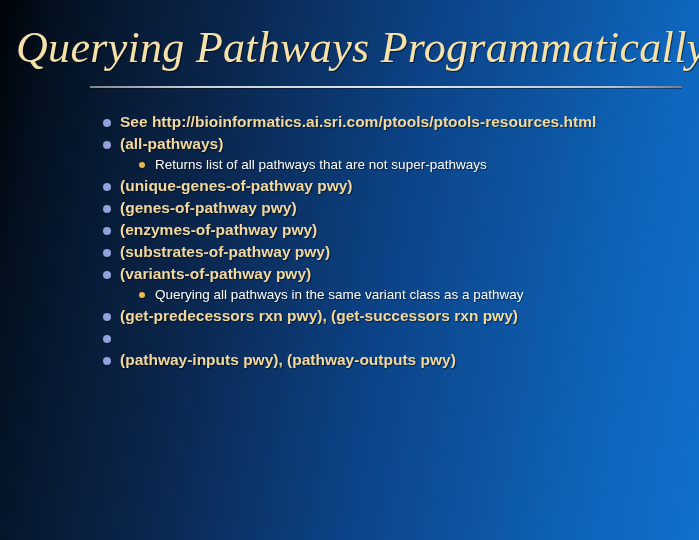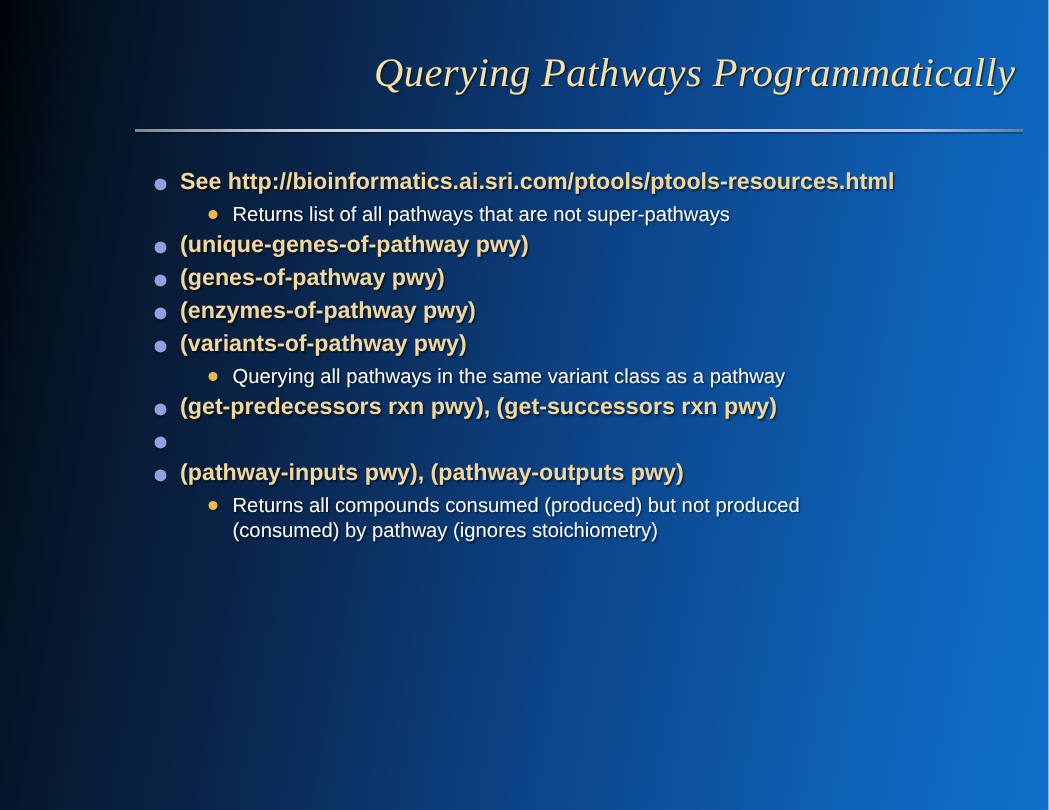--- a/index.html
+++ b/index.html
@@ -41,21 +41,21 @@
     width: 699px;
     height: 52px;
   }
   .slide-title {
     margin: 0;
     padding: 0 22px 0 16px;
     text-align: right;
     font-family: "Liberation Serif", "DejaVu Serif", serif;
     font-style: italic;
     font-weight: normal;
-    font-size: 27px;
+    font-size: 44px;
     line-height: 44px;
     letter-spacing: 0.3px;
     color: #f6e2a8;
     white-space: nowrap;
     text-shadow: 1px 1px 1px rgba(0,0,0,0.55);
   }
 
   .title-rule {
     position: absolute;
     left: 90px;
@@ -143,54 +143,58 @@
     <h1 class="slide-title">Querying Pathways Programmatically</h1>
   </div>
 
   <div class="title-rule"></div>
 
   <div class="body-list">
       <div class="item lvl1">
         <span class="bullet"></span>
         <span class="text">See http://bioinformatics.ai.sri.com/ptools/ptools-resources.html</span>
       </div>
+      <div class="item lvl1">
+        <span class="bullet"></span>
+        <span class="text">(all-pathways)</span>
+      </div>
       <div class="item lvl2">
         <span class="bullet"></span>
         <span class="text">Returns list of all pathways that are not super-pathways</span>
       </div>
       <div class="item lvl1">
         <span class="bullet"></span>
         <span class="text">(unique-genes-of-pathway pwy)</span>
       </div>
       <div class="item lvl1">
         <span class="bullet"></span>
         <span class="text">(genes-of-pathway pwy)</span>
       </div>
       <div class="item lvl1">
         <span class="bullet"></span>
         <span class="text">(enzymes-of-pathway pwy)</span>
       </div>
       <div class="item lvl1">
         <span class="bullet"></span>
+        <span class="text">(substrates-of-pathway pwy)</span>
+      </div>
+      <div class="item lvl1">
+        <span class="bullet"></span>
         <span class="text">(variants-of-pathway pwy)</span>
       </div>
       <div class="item lvl2">
         <span class="bullet"></span>
         <span class="text">Querying all pathways in the same variant class as a pathway</span>
       </div>
       <div class="item lvl1">
         <span class="bullet"></span>
         <span class="text">(get-predecessors rxn pwy), (get-successors rxn pwy)</span>
       </div>
       <div class="item lvl1">
         <span class="bullet"></span>
       </div>
       <div class="item lvl1">
         <span class="bullet"></span>
         <span class="text">(pathway-inputs pwy), (pathway-outputs pwy)</span>
       </div>
-      <div class="item lvl2">
-        <span class="bullet"></span>
-        <span class="text">Returns all compounds consumed (produced) but not produced (consumed) by pathway (ignores stoichiometry)</span>
-      </div>
     </div>
 
 </div>
 
 </body></html>

